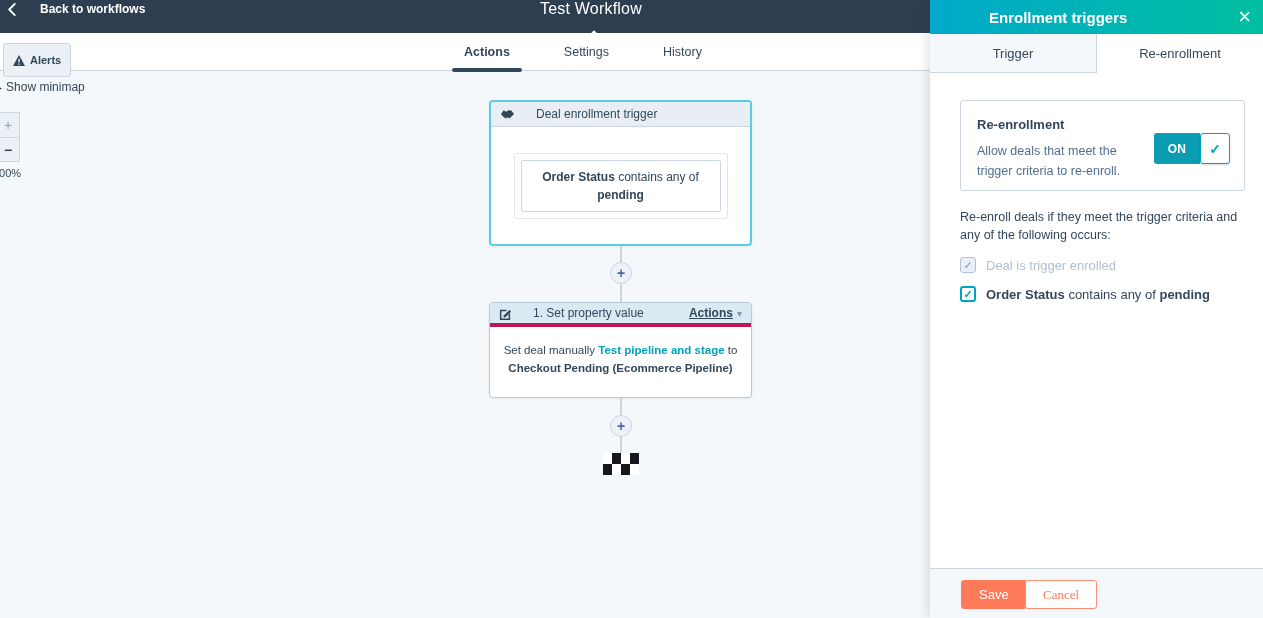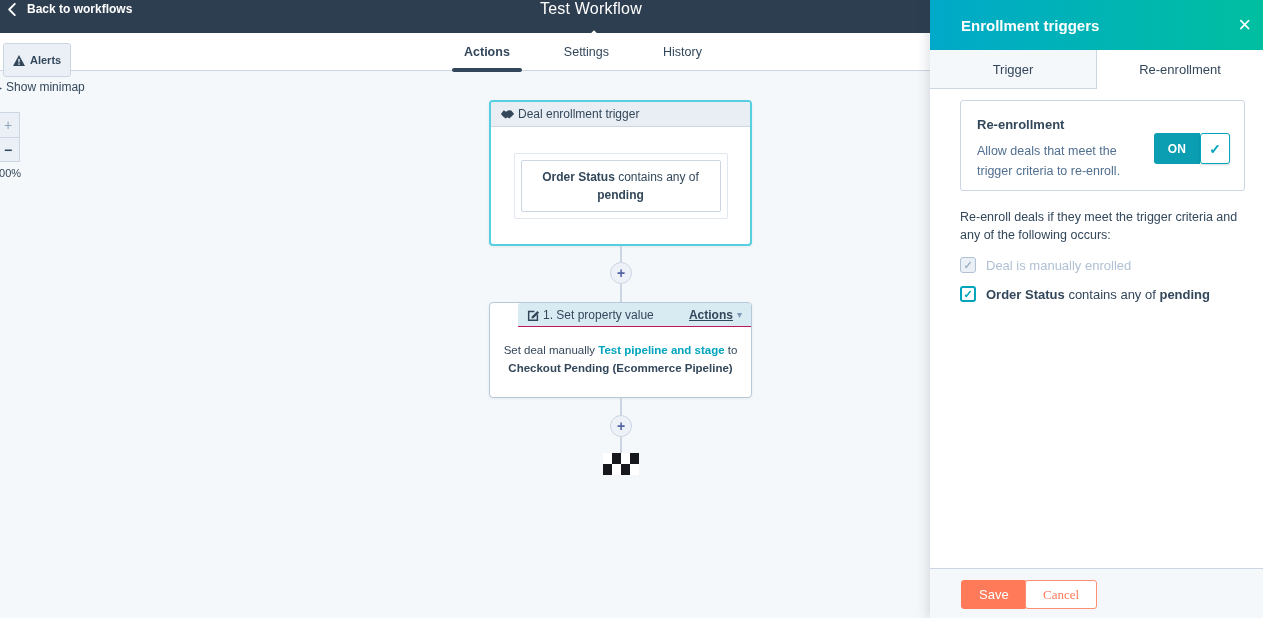--- a/index.html
+++ b/index.html
@@ -2,21 +2,21 @@
 <html><head>
 <meta charset="utf-8">
 <style>
   * { margin:0; padding:0; box-sizing:border-box; }
   html,body { width:1263px; height:618px; overflow:hidden; }
   body { font-family:"Liberation Sans", sans-serif; color:#33475b; background:#f5f8fa; }
   .app { position:relative; width:1263px; height:618px; overflow:hidden; }
 
   
   .topnav { position:absolute; top:0; left:0; width:100%; height:33px; background:#2d3e50; z-index:2; }
-  .back { position:absolute; left:8px; top:0; height:18px; display:flex; align-items:center; gap:11px; cursor:pointer; }
+  .back { position:absolute; left:8px; top:0; height:18px; display:flex; align-items:center; gap:24px; cursor:pointer; }
   .back-label { color:#fff; font-size:12px; font-weight:bold; }
   .title-wrap { position:absolute; left:540px; top:0; height:33px; display:flex; align-items:center; gap:11px;flex-direction:column; }
   .nav-title { color:#fff; font-size:16px; font-weight:500; letter-spacing:.2px; }
   .pencil-btn { cursor:pointer; display:flex; align-items:center; }
 
   
   .tabsbar { position:absolute; top:33px; left:0; width:930px; height:38px; background:#fff; border-bottom:1px solid #cbd6e2; z-index:1; }
   .alerts-btn { position:absolute; left:3px; top:10px; height:20px; display:flex; align-items:center; gap:5px; background:#eaf0f6; border:1px solid #cbd6e2; border-radius:3px; padding:16px 9px; font-size:11px; font-weight:bold; color:#33475b; cursor:pointer; }
   .tabs { position:absolute; left:452px; top:0; height:38px; display:flex; gap:30px; }
   .tab { position:relative; display:flex; align-items:center; padding:0 12px; font-size:12.5px; color:#33475b; cursor:pointer; }
@@ -32,40 +32,40 @@
   .zoombtn.zin { color:#8fa6bd; border-bottom:none; }
   .zoombtn.zout { color:#33475b; font-weight:bold; }
   .zoomlevel { margin-top:5px; margin-left:-3px; font-size:11px; color:#33475b; }
 
   .vline { position:absolute; width:2px; background:#cbd6e2; left:620px; }
   .plus-conn { position:absolute; left:610px; width:22px; height:22px; border-radius:50%; background:#eef1f7; border:1px solid #cbd6e2; color:#5264a8; font-size:14px; font-weight:bold; display:flex; align-items:center; justify-content:center; cursor:pointer; z-index:1; }
 
   .node { position:absolute; left:489px; width:263px; background:#fff; border-radius:4px; box-shadow:0 1px 3px rgba(45,62,80,.08); }
   .node-trigger { top:29px; height:146px; border:2px solid #57cfe0; }
   .node-action  { top:231px; height:96px; border:1px solid #b7c9d8; }
-  .node-header { display:flex; align-items:center; gap:3px; padding:0 9px; font-size:12px; color:#33475b; }
+  .node-header { display:flex; align-items:center; gap:21px; padding:0 9px; font-size:12px; color:#33475b; }
   .node-trigger .node-header { height:25px; background:#e8eef4; border-bottom:1px solid #cbd6e2; border-radius:2px 2px 0 0; }
-  .node-action .node-header { height:24px; background:#d9ebf2; border-bottom:1px solid #be185d; border-radius:3px 3px 0 0;margin-left:28px; }
+  .node-action .node-header { height:24px; background:#d9ebf2; border-bottom:4px solid #be185d; border-radius:3px 3px 0 0; }
   .actions-menu { margin-left:auto; display:flex; align-items:center; gap:4px; cursor:pointer; }
   .actions-menu .lbl { font-size:12px; font-weight:bold; text-decoration:underline; color:#33475b; }
   .caret { color:#7c98b6; font-size:10px; }
 
   .cond-outer { margin:26px auto 0; width:214px; height:66px; border:1px solid #e1e7ee; border-radius:2px; padding:6px; }
   .cond-inner { width:100%; height:100%; border:1px solid #cbd6e2; border-radius:2px; background:#fff; display:flex; align-items:center; justify-content:center; text-align:center; font-size:12px; line-height:18px; padding:0 8px; }
   .b { font-weight:bold;text-align:right; }
   .action-body { padding:14px 10px 0; text-align:center; font-size:11.5px; line-height:18px; color:#33475b; }
   .link-teal { color:#00a4bd; font-weight:bold; cursor:pointer; }
 
   .flag { position:absolute; left:603px; top:382px; width:36px; height:22px; display:grid; grid-template-columns:repeat(4,1fr); grid-template-rows:repeat(2,1fr); }
   .flag div { width:100%; height:100%; }
   .fb { background:#16181d; } .fw { background:#fff; }
 
   
   .panel { position:absolute; right:0; top:0; width:333px; height:618px; background:#fff; box-shadow:-3px 0 10px rgba(45,62,80,.15); z-index:3; }
-  .panel-header { height:50px; background:linear-gradient(90deg,#00a9c9,#00bfa0); display:flex; align-items:center; }
+  .panel-header { height:34px; background:linear-gradient(90deg,#00a9c9,#00bfa0); display:flex; align-items:center;padding-left:28px; }
   .panel-title { color:#fff; font-size:15px; font-weight:bold; margin-left:31px; }
   .close-btn { margin-left:auto; margin-right:12px; color:#fff; font-size:22px; line-height:1; cursor:pointer; font-weight:300; }
   .panel-tabs { height:39px; display:flex; }
   .ptab { flex:1; display:flex; align-items:center; justify-content:center; font-size:13px; color:#33475b; cursor:pointer; }
   .ptab.inactive { background:#f5f8fa; border-right:1px solid #cbd6e2; border-bottom:1px solid #cbd6e2; }
   .ptab.active { background:#fff; font-weight:500; }
   .panel-content { position:absolute; top:80px; bottom:50px; left:0; right:0; overflow:hidden; }
 
   .re-card { position:relative; margin:20px 18px 0 30px; border:1px solid #cbd6e2; border-radius:3px; padding:16px; height:91px; }
   .re-card-title { font-size:13px; font-weight:bold; margin-bottom:9px; }
@@ -234,21 +234,21 @@
           </div>
         </div>
       </div>
 
       <div class="intro">Re-enroll deals if they meet the trigger criteria and any of the following occurs:</div>
 
       <div class="crit-row">
         <div class="cbx cbx-disabled">
           <span>✓</span>
         </div>
-        <span class="crit-label-disabled">Deal is manually enrolled</span>
+        <span class="crit-label-disabled">Deal is trigger enrolled</span>
       </div>
 
       <div class="crit-row">
         <div class="cbx cbx-active">
           <span>✓</span>
         </div>
         <span>
           <span class="b">Order Status</span>
           <span>contains any of</span>
           <span class="b">pending</span>

